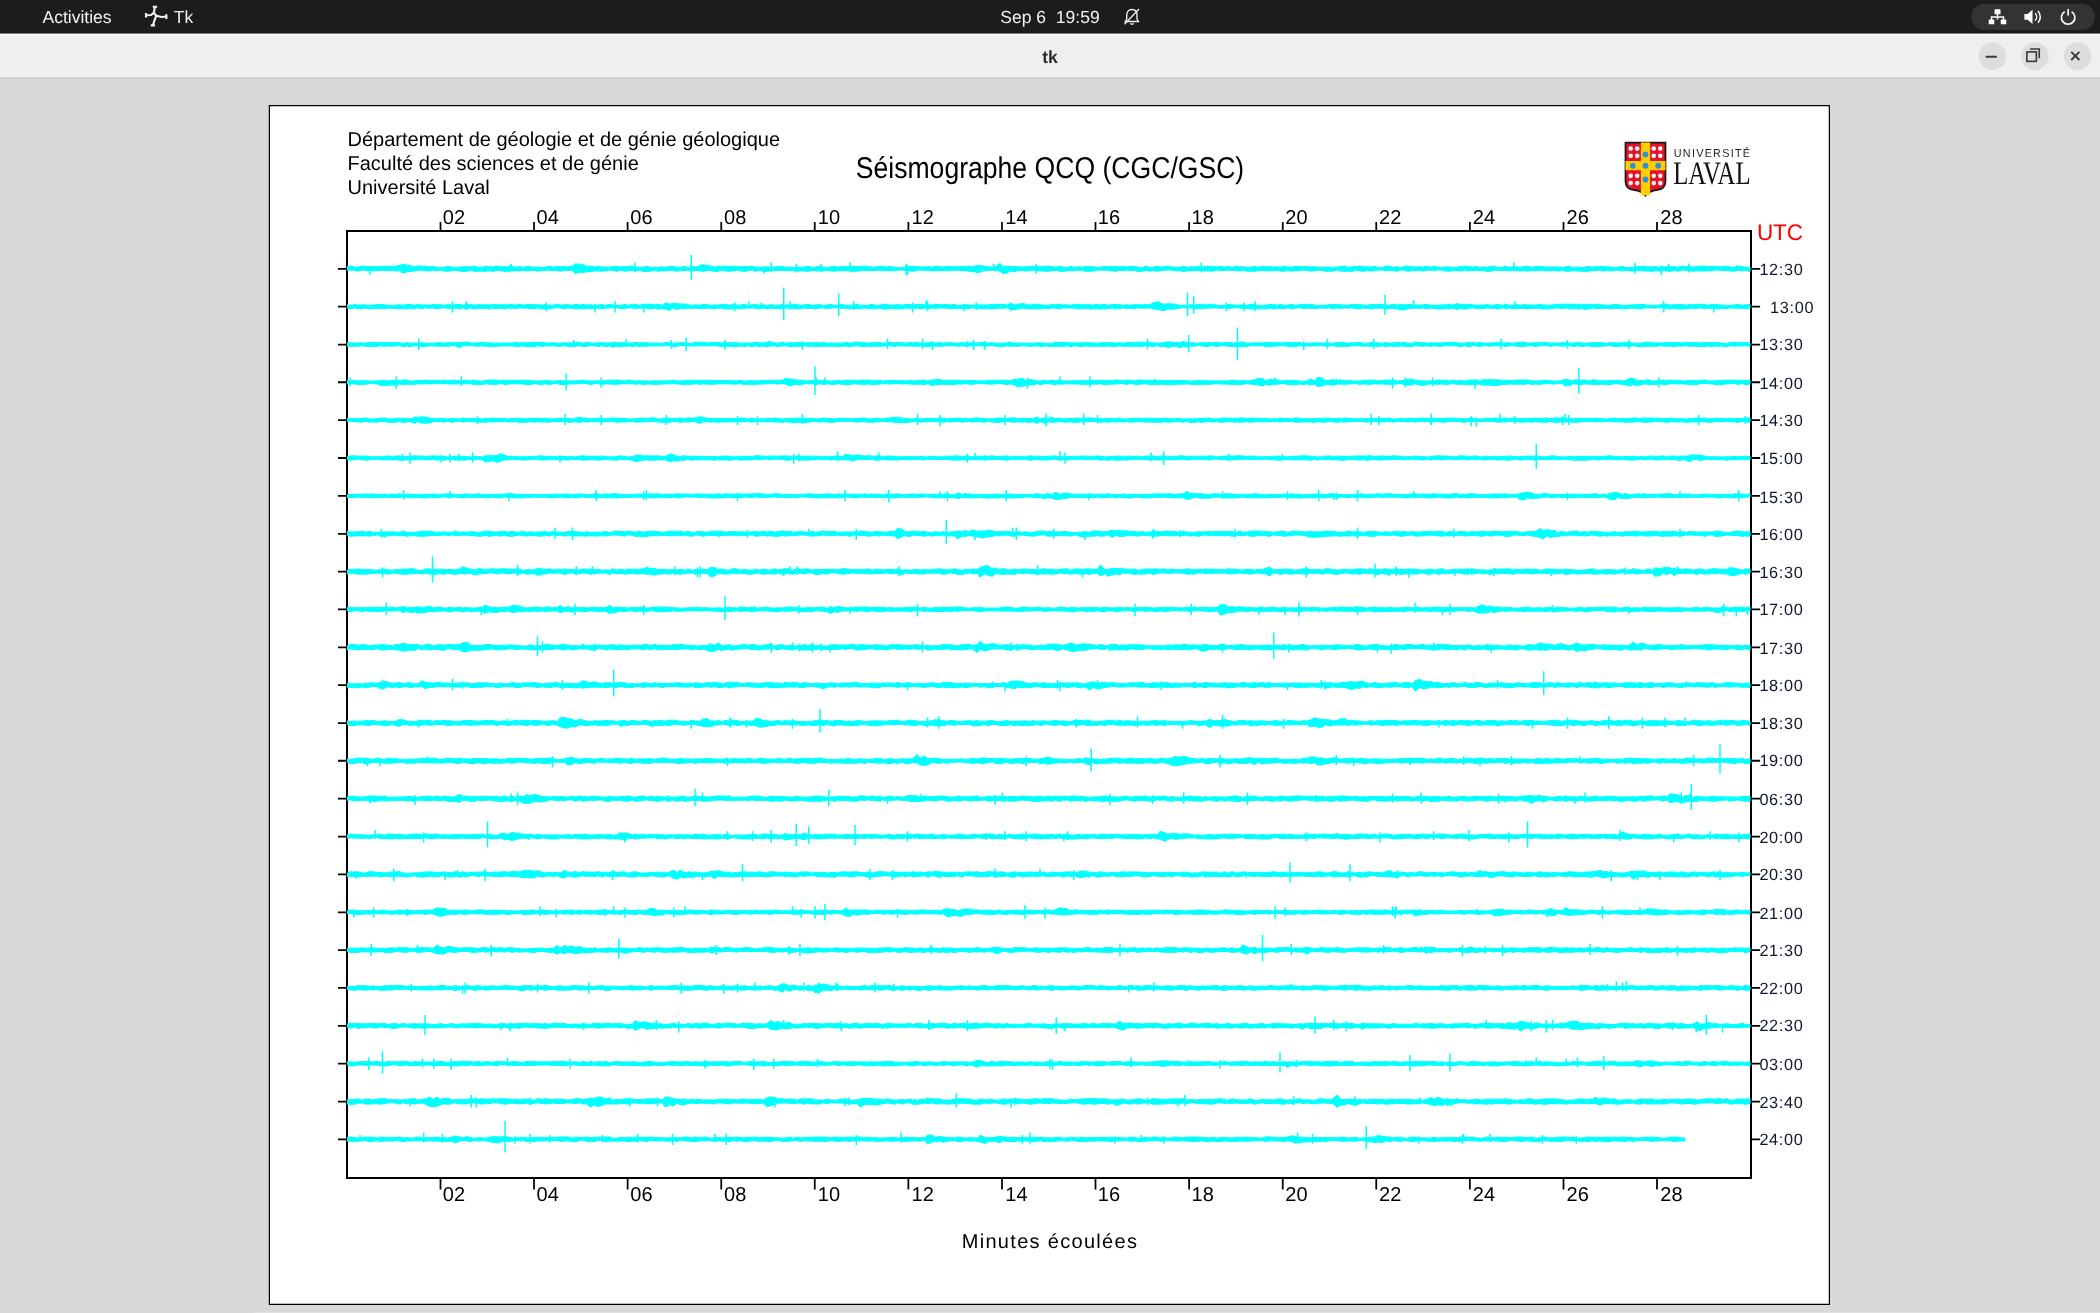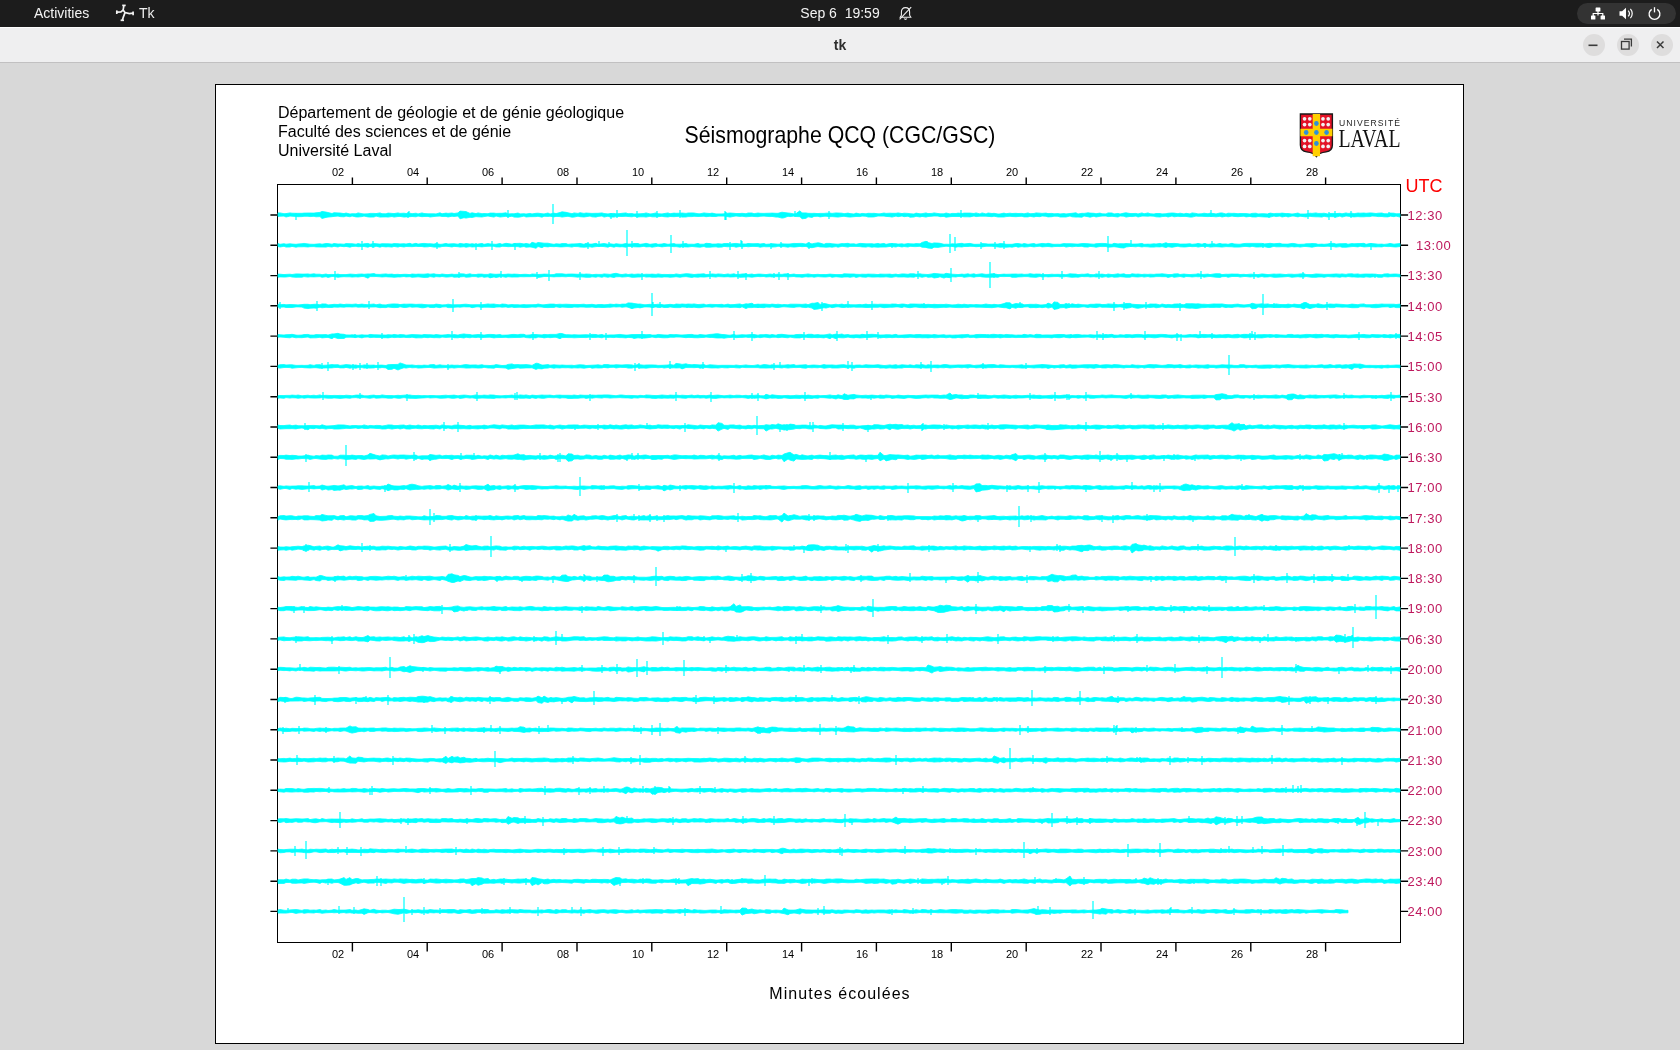--- a/index.html
+++ b/index.html
@@ -10,22 +10,22 @@
 #pill{position:absolute;left:1577px;top:3px;width:99px;height:21px;background:#333;border-radius:10.5px}
 #sep{position:absolute;left:0;top:27px;width:1680px;height:1px;background:#fdfdfd}
 #titlebar{position:absolute;left:0;top:28px;width:1680px;height:35px;background:#efeff0;border-bottom:1px solid #c1c0c1}
 #titlebar .t{position:absolute;left:0;width:1680px;text-align:center;top:0;line-height:34px;font-size:14px;font-weight:bold;color:#2e2e2e}
 .wbtn{position:absolute;top:34px;width:22px;height:22px;border-radius:11px;background:#dedddd}
 #canvas{position:absolute;left:215px;top:84px;width:1249px;height:960px;background:#fff;border:1.6px solid #000}
 .blk{position:absolute;color:#000}
 #dept{left:278px;top:104.4px;font-size:16px;line-height:18.8px}
 #title{left:0;width:1680px;text-align:center;top:121.3px;font-size:24px;transform:scaleX(0.886);transform-origin:840px 0}
 #xunit{left:0;width:1680px;text-align:center;top:985.4px;font-size:16px;letter-spacing:1.05px}
-.xl{position:absolute;width:40px;text-align:left;font-size:11px;color:#000}
-.rl{position:absolute;font-size:13px;letter-spacing:0.55px;color:#be185d}
+.xl{position:absolute;width:40px;text-align:right;font-size:16px;color:#000}
+.rl{position:absolute;font-size:13px;letter-spacing:0.55px;color:#0f172a}
 #utc{position:absolute;left:1405.5px;top:175.5px;font-size:18px;color:#fd0000}
 svg.overlay{position:absolute;left:0;top:0}
 </style></head>
 <body>
 <div id="topbar">
  <span class="act">Activities</span>
  <svg class="abs" style="left:114px;top:2px" width="22" height="22" viewBox="0 0 22 22">
    <g stroke="#f3f3f3" fill="none" stroke-width="1.7">
      <path d="M8.2 3.4h3.5"></path>
      <path d="M9.9 3.4 9.1 8.1"></path>
@@ -111,38 +111,38 @@
 <div class="xl" style="left:931px;top:947.9px">18</div>
 <div class="xl" style="left:1006px;top:947.9px">20</div>
 <div class="xl" style="left:1081px;top:947.9px">22</div>
 <div class="xl" style="left:1156px;top:947.9px">24</div>
 <div class="xl" style="left:1231px;top:947.9px">26</div>
 <div class="xl" style="left:1306px;top:947.9px">28</div>
 <div class="rl" style="left:1407.5px;top:207.8px">12:30</div>
 <div class="rl" style="left:1416px;top:238.1px">13:00</div>
 <div class="rl" style="left:1407.5px;top:268.4px">13:30</div>
 <div class="rl" style="left:1407.5px;top:298.6px">14:00</div>
-<div class="rl" style="left:1407.5px;top:328.9px">14:05</div>
+<div class="rl" style="left:1407.5px;top:328.9px">14:30</div>
 <div class="rl" style="left:1407.5px;top:359.2px">15:00</div>
 <div class="rl" style="left:1407.5px;top:389.5px">15:30</div>
 <div class="rl" style="left:1407.5px;top:419.8px">16:00</div>
 <div class="rl" style="left:1407.5px;top:450.0px">16:30</div>
 <div class="rl" style="left:1407.5px;top:480.3px">17:00</div>
 <div class="rl" style="left:1407.5px;top:510.6px">17:30</div>
 <div class="rl" style="left:1407.5px;top:540.9px">18:00</div>
 <div class="rl" style="left:1407.5px;top:571.2px">18:30</div>
 <div class="rl" style="left:1407.5px;top:601.4px">19:00</div>
 <div class="rl" style="left:1407.5px;top:631.7px">06:30</div>
 <div class="rl" style="left:1407.5px;top:662.0px">20:00</div>
 <div class="rl" style="left:1407.5px;top:692.3px">20:30</div>
 <div class="rl" style="left:1407.5px;top:722.6px">21:00</div>
 <div class="rl" style="left:1407.5px;top:752.8px">21:30</div>
 <div class="rl" style="left:1407.5px;top:783.1px">22:00</div>
 <div class="rl" style="left:1407.5px;top:813.4px">22:30</div>
-<div class="rl" style="left:1407.5px;top:843.7px">23:00</div>
+<div class="rl" style="left:1407.5px;top:843.7px">03:00</div>
 <div class="rl" style="left:1407.5px;top:874.0px">23:40</div>
 <div class="rl" style="left:1407.5px;top:904.2px">24:00</div>
 <div id="utc">UTC</div>
 <svg class="overlay" width="1680" height="1050" viewBox="0 0 1680 1050">
 <g shape-rendering="crispEdges">
 <rect x="277.5" y="184.5" width="1123.0" height="758.2" fill="none" stroke="#000" stroke-width="1.5"></rect>
 </g>
 <path d="M352.4 184.5V177.6M352.4 942.7V951.6M427.2 184.5V177.6M427.2 942.7V951.6M502.1 184.5V177.6M502.1 942.7V951.6M577.0 184.5V177.6M577.0 942.7V951.6M651.8 184.5V177.6M651.8 942.7V951.6M726.7 184.5V177.6M726.7 942.7V951.6M801.6 184.5V177.6M801.6 942.7V951.6M876.4 184.5V177.6M876.4 942.7V951.6M951.3 184.5V177.6M951.3 942.7V951.6M1026.2 184.5V177.6M1026.2 942.7V951.6M1101.0 184.5V177.6M1101.0 942.7V951.6M1175.9 184.5V177.6M1175.9 942.7V951.6M1250.8 184.5V177.6M1250.8 942.7V951.6M1325.6 184.5V177.6M1325.6 942.7V951.6M277.5 215.0H270.4M1400.5 215.0H1408.1M277.5 245.3H270.4M1400.5 245.3H1408.1M277.5 275.6H270.4M1400.5 275.6H1408.1M277.5 305.8H270.4M1400.5 305.8H1408.1M277.5 336.1H270.4M1400.5 336.1H1408.1M277.5 366.4H270.4M1400.5 366.4H1408.1M277.5 396.7H270.4M1400.5 396.7H1408.1M277.5 427.0H270.4M1400.5 427.0H1408.1M277.5 457.2H270.4M1400.5 457.2H1408.1M277.5 487.5H270.4M1400.5 487.5H1408.1M277.5 517.8H270.4M1400.5 517.8H1408.1M277.5 548.1H270.4M1400.5 548.1H1408.1M277.5 578.4H270.4M1400.5 578.4H1408.1M277.5 608.6H270.4M1400.5 608.6H1408.1M277.5 638.9H270.4M1400.5 638.9H1408.1M277.5 669.2H270.4M1400.5 669.2H1408.1M277.5 699.5H270.4M1400.5 699.5H1408.1M277.5 729.8H270.4M1400.5 729.8H1408.1M277.5 760.0H270.4M1400.5 760.0H1408.1M277.5 790.3H270.4M1400.5 790.3H1408.1M277.5 820.6H270.4M1400.5 820.6H1408.1M277.5 850.9H270.4M1400.5 850.9H1408.1M277.5 881.2H270.4M1400.5 881.2H1408.1M277.5 911.4H270.4M1400.5 911.4H1408.1" stroke="#000" stroke-width="1.4" fill="none"></path>
 <polygon fill="#00ffff" stroke="#00ffff" stroke-width="0.8" points="278,212.9 280,212.9 284,213.7 286,213.6 290,212.9 292,213.2 296,213.3 298,213.3 302,213.3 304,213.1 308,213.0 310,213.0 314,213.1 316,212.8 320,212.4 322,211.4 326,212.1 328,212.5 332,213.5 334,212.7 338,212.9 340,213.0 344,213.6 346,213.0 350,214.0 352,213.7 356,213.8 358,212.9 362,213.7 364,213.9 368,213.8 370,213.4 374,213.4 376,213.6 380,212.9 382,213.7 386,213.8 388,213.1 392,213.4 394,213.6 398,212.9 400,213.4 404,213.2 406,213.5 410,213.2 412,213.7 416,213.2 418,213.9 422,212.9 424,213.5 428,213.8 430,213.8 434,213.8 436,213.9 440,212.8 442,213.8 446,213.1 448,213.4 452,213.0 454,213.5 458,212.9 460,211.1 464,211.4 466,211.6 470,213.4 472,212.8 476,213.6 478,212.9 482,213.7 484,213.5 488,213.7 490,213.1 494,213.1 496,213.4 500,213.3 502,213.3 506,212.8 508,213.9 512,213.7 514,213.8 518,213.0 520,213.9 524,213.7 526,214.0 530,213.4 532,213.9 536,213.3 538,213.2 542,213.7 544,213.9 548,213.0 550,214.0 554,213.1 556,213.6 560,212.5 562,211.8 566,212.3 568,212.8 572,213.7 574,212.9 578,213.4 580,212.7 584,213.4 586,213.0 590,213.3 592,213.4 596,213.3 598,213.3 602,212.9 604,213.5 608,213.9 610,213.6 614,213.4 616,213.8 620,213.6 622,213.3 626,212.9 628,213.7 632,213.6 634,214.0 638,213.8 640,213.8 644,213.5 646,212.9 650,213.9 652,213.8 656,212.9 658,213.7 662,213.9 664,213.6 668,212.9 670,213.7 674,213.1 676,213.3 680,213.2 682,213.0 686,213.4 688,213.0 692,212.9 694,213.0 698,213.7 700,213.8 704,212.9 706,213.2 710,213.5 712,213.1 716,213.9 718,213.9 722,213.9 724,213.8 728,213.2 730,213.0 734,213.3 736,213.5 740,213.5 742,213.3 746,213.7 748,213.0 752,213.0 754,213.7 758,213.0 760,213.3 764,213.4 766,213.3 770,213.2 772,213.1 776,213.3 778,213.3 782,212.2 784,212.5 788,213.0 790,213.2 794,213.9 796,213.6 800,210.8 802,212.9 806,212.9 808,213.3 812,213.4 814,213.3 818,213.6 820,213.4 824,213.4 826,213.2 830,213.0 832,213.4 836,212.9 838,213.0 842,213.2 844,213.7 848,213.1 850,213.6 854,214.0 856,213.1 860,213.9 862,213.4 866,213.8 868,213.3 872,213.4 874,213.3 878,213.8 880,213.8 884,213.0 886,213.4 890,213.2 892,213.3 896,213.3 898,212.9 902,213.6 904,213.2 908,213.4 910,213.7 914,214.0 916,213.1 920,213.8 922,213.7 926,212.9 928,213.6 932,213.4 934,212.9 938,213.5 940,213.8 944,213.8 946,213.0 950,213.9 952,213.4 956,213.5 958,213.1 962,213.5 964,213.1 968,213.1 970,213.1 974,213.5 976,212.9 980,213.9 982,212.9 986,213.9 988,213.0 992,213.5 994,213.3 998,214.0 1000,213.9 1004,213.1 1006,213.7 1010,213.2 1012,213.5 1016,213.3 1018,213.5 1022,213.4 1024,213.8 1028,212.9 1030,213.7 1034,213.5 1036,212.9 1040,213.2 1042,213.4 1046,213.1 1048,213.6 1052,213.4 1054,213.8 1058,213.6 1060,213.9 1064,213.6 1066,213.9 1070,213.5 1072,213.3 1076,212.8 1078,214.0 1082,213.3 1084,213.4 1088,212.8 1090,213.1 1094,213.3 1096,213.7 1100,213.1 1102,213.8 1106,213.9 1108,212.9 1112,213.0 1114,213.9 1118,213.4 1120,214.0 1124,213.1 1126,212.8 1130,213.5 1132,213.6 1136,213.4 1138,213.9 1142,212.9 1144,213.8 1148,212.9 1150,213.7 1154,214.0 1156,213.5 1160,213.5 1162,213.9 1166,213.7 1168,213.3 1172,213.0 1174,213.1 1178,213.7 1180,213.2 1184,213.9 1186,213.3 1190,213.9 1192,212.9 1196,213.4 1198,213.9 1202,213.7 1204,213.2 1208,213.8 1210,213.2 1214,213.6 1216,213.9 1220,213.0 1222,212.9 1226,214.0 1228,213.2 1232,213.4 1234,213.3 1238,213.7 1240,213.5 1244,213.6 1246,213.6 1250,214.0 1252,213.4 1256,213.2 1258,213.9 1262,213.7 1264,213.7 1268,214.0 1270,213.1 1274,213.7 1276,213.4 1280,213.4 1282,213.1 1286,213.6 1288,213.5 1292,214.0 1294,213.8 1298,213.0 1300,214.0 1304,214.0 1306,213.9 1310,213.2 1312,213.4 1316,212.9 1318,213.4 1322,213.4 1324,213.2 1328,214.0 1330,213.5 1334,213.4 1336,213.6 1340,213.3 1342,213.8 1346,212.9 1348,213.4 1352,213.2 1354,213.7 1358,213.0 1360,213.2 1364,213.0 1366,213.3 1370,212.9 1372,213.0 1376,213.5 1378,213.2 1382,213.0 1384,213.7 1388,213.8 1390,213.1 1394,213.2 1396,213.8 1400,213.7 1400,217.1 1396,216.1 1394,216.7 1390,216.1 1388,216.9 1384,216.8 1382,216.5 1378,216.6 1376,216.2 1372,216.0 1370,216.6 1366,216.6 1364,216.8 1360,216.8 1358,216.6 1354,216.9 1352,216.7 1348,216.2 1346,216.0 1342,217.1 1340,216.1 1336,217.1 1334,216.7 1330,216.6 1328,217.0 1324,216.3 1322,217.1 1318,216.8 1316,216.8 1312,216.6 1310,216.3 1306,216.9 1304,216.7 1300,216.2 1298,216.9 1294,216.1 1292,216.1 1288,217.0 1286,216.2 1282,217.0 1280,216.1 1276,216.6 1274,216.1 1270,217.1 1268,217.1 1264,216.9 1262,216.8 1258,216.5 1256,217.0 1252,216.9 1250,216.4 1246,216.9 1244,216.2 1240,216.5 1238,216.7 1234,216.4 1232,216.1 1228,216.8 1226,216.2 1222,217.0 1220,216.3 1216,216.8 1214,216.6 1210,216.4 1208,216.6 1204,216.4 1202,216.3 1198,216.3 1196,216.1 1192,217.1 1190,217.1 1186,216.4 1184,216.4 1180,216.6 1178,216.3 1174,216.8 1172,216.0 1168,217.0 1166,216.3 1162,216.6 1160,217.0 1156,216.8 1154,216.2 1150,216.0 1148,216.2 1144,216.1 1142,216.1 1138,217.0 1136,216.1 1132,216.6 1130,216.4 1126,217.1 1124,216.2 1120,216.0 1118,217.0 1114,216.5 1112,216.3 1108,216.6 1106,216.0 1102,216.1 1100,216.3 1096,217.0 1094,216.2 1090,217.2 1088,216.7 1084,216.0 1082,217.2 1078,217.0 1076,217.1 1072,216.8 1070,216.0 1066,217.0 1064,217.0 1060,217.0 1058,216.3 1054,216.2 1052,216.7 1048,216.9 1046,216.3 1042,216.0 1040,216.7 1036,216.4 1034,217.0 1030,216.3 1028,216.9 1024,216.9 1022,216.3 1018,216.5 1016,216.7 1012,216.5 1010,216.3 1006,216.6 1004,217.0 1000,217.0 998,217.0 994,216.2 992,216.7 988,216.4 986,216.2 982,216.2 980,216.2 976,216.6 974,216.0 970,216.9 968,216.8 964,216.8 962,216.5 958,216.5 956,216.5 952,216.5 950,216.7 946,217.2 944,216.4 940,216.7 938,216.1 934,216.0 932,216.2 928,216.5 926,217.1 922,216.4 920,217.0 916,216.3 914,217.0 910,217.2 908,216.2 904,216.7 902,216.0 898,216.7 896,216.1 892,217.1 890,216.7 886,216.4 884,216.1 880,216.1 878,216.0 874,216.9 872,217.0 868,217.0 866,216.3 862,216.1 860,216.6 856,216.5 854,216.7 850,217.1 848,216.9 844,216.3 842,216.5 838,217.1 836,216.9 832,216.6 830,216.7 826,216.2 824,216.3 820,216.9 818,216.3 814,216.4 812,217.4 808,216.8 806,218.3 802,218.8 800,216.7 796,216.5 794,216.1 790,216.6 788,216.3 784,217.8 782,218.1 778,217.1 776,217.1 772,216.4 770,216.6 766,216.3 764,216.1 760,216.3 758,216.7 754,216.5 752,216.3 748,216.6 746,216.8 742,216.2 740,216.4 736,216.0 734,216.3 730,217.1 728,216.7 724,216.1 722,216.1 718,216.1 716,216.5 712,216.5 710,216.3 706,216.7 704,216.2 700,216.4 698,216.5 694,216.3 692,216.6 688,216.6 686,217.0 682,217.1 680,216.3 676,216.5 674,216.7 670,216.5 668,217.0 664,216.7 662,216.3 658,216.7 656,216.8 652,216.8 650,216.3 646,217.1 644,216.8 640,216.8 638,217.0 634,216.2 632,216.8 628,216.5 626,216.3 622,216.5 620,216.4 616,216.6 614,217.1 610,217.0 608,216.2 604,217.1 602,216.0 598,216.4 596,217.1 592,216.8 590,216.1 586,216.7 584,217.0 580,216.7 578,216.2 574,217.1 572,217.2 568,216.3 566,216.5 562,217.1 560,216.6 556,216.4 554,216.9 550,216.2 548,216.4 544,216.3 542,217.2 538,216.3 536,216.6 532,216.7 530,216.7 526,217.0 524,216.1 520,217.0 518,217.2 514,217.1 512,216.2 508,216.9 506,216.3 502,216.8 500,217.0 496,216.0 494,217.1 490,216.4 488,216.0 484,216.6 482,217.0 478,216.8 476,216.6 472,217.5 470,217.3 466,218.1 464,217.7 460,218.8 458,216.0 454,216.5 452,216.2 448,217.0 446,216.4 442,216.5 440,216.1 436,216.3 434,216.5 430,217.0 428,216.4 424,216.5 422,216.7 418,216.1 416,216.8 412,216.5 410,216.7 406,216.9 404,217.1 400,216.4 398,216.5 394,217.1 392,216.5 388,217.1 386,216.9 382,217.0 380,217.1 376,216.1 374,217.0 370,217.1 368,216.9 364,216.1 362,216.6 358,217.0 356,216.9 352,216.0 350,216.8 346,216.1 344,216.8 340,216.6 338,216.1 334,216.4 332,216.7 328,217.1 326,217.4 322,218.5 320,216.6 316,216.8 314,216.3 310,216.6 308,216.3 304,216.3 302,216.6 298,216.7 296,216.5 292,216.2 290,216.1 286,217.0 284,216.1 280,216.2 278,216.4"></polygon>
 <path fill="none" stroke="#00ffff" stroke-width="1.2" d="M553 204V224M611 213V219M795 211V217M829 211V219M1351 211V218M1211 210V217M1389 212V217M637 211V218M726 212V220M680 210V218M617 210V218M1308 210V219M1329 212V220M961 210V218M296 213V220M508 210V218M1269 213V218M657 211V218M408 212V218M725 211V220M1335 211V218M409 211V217"></path>

